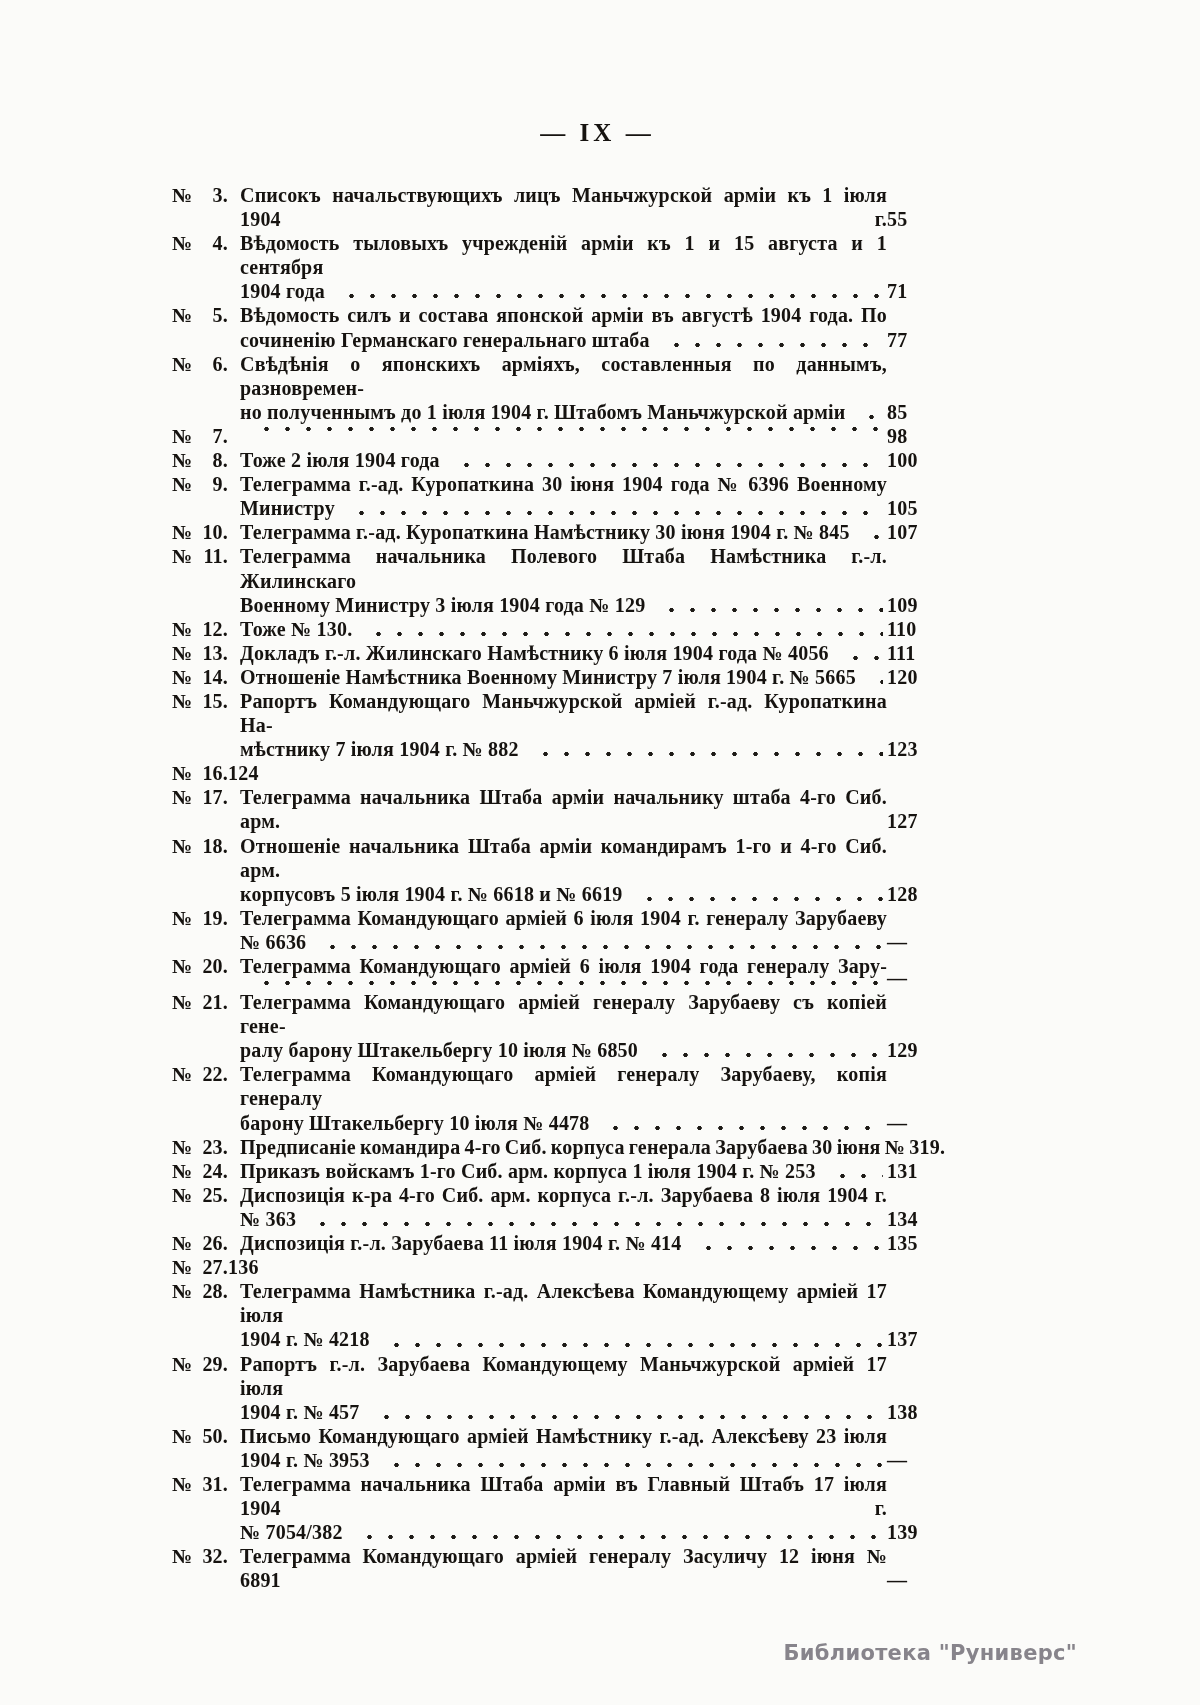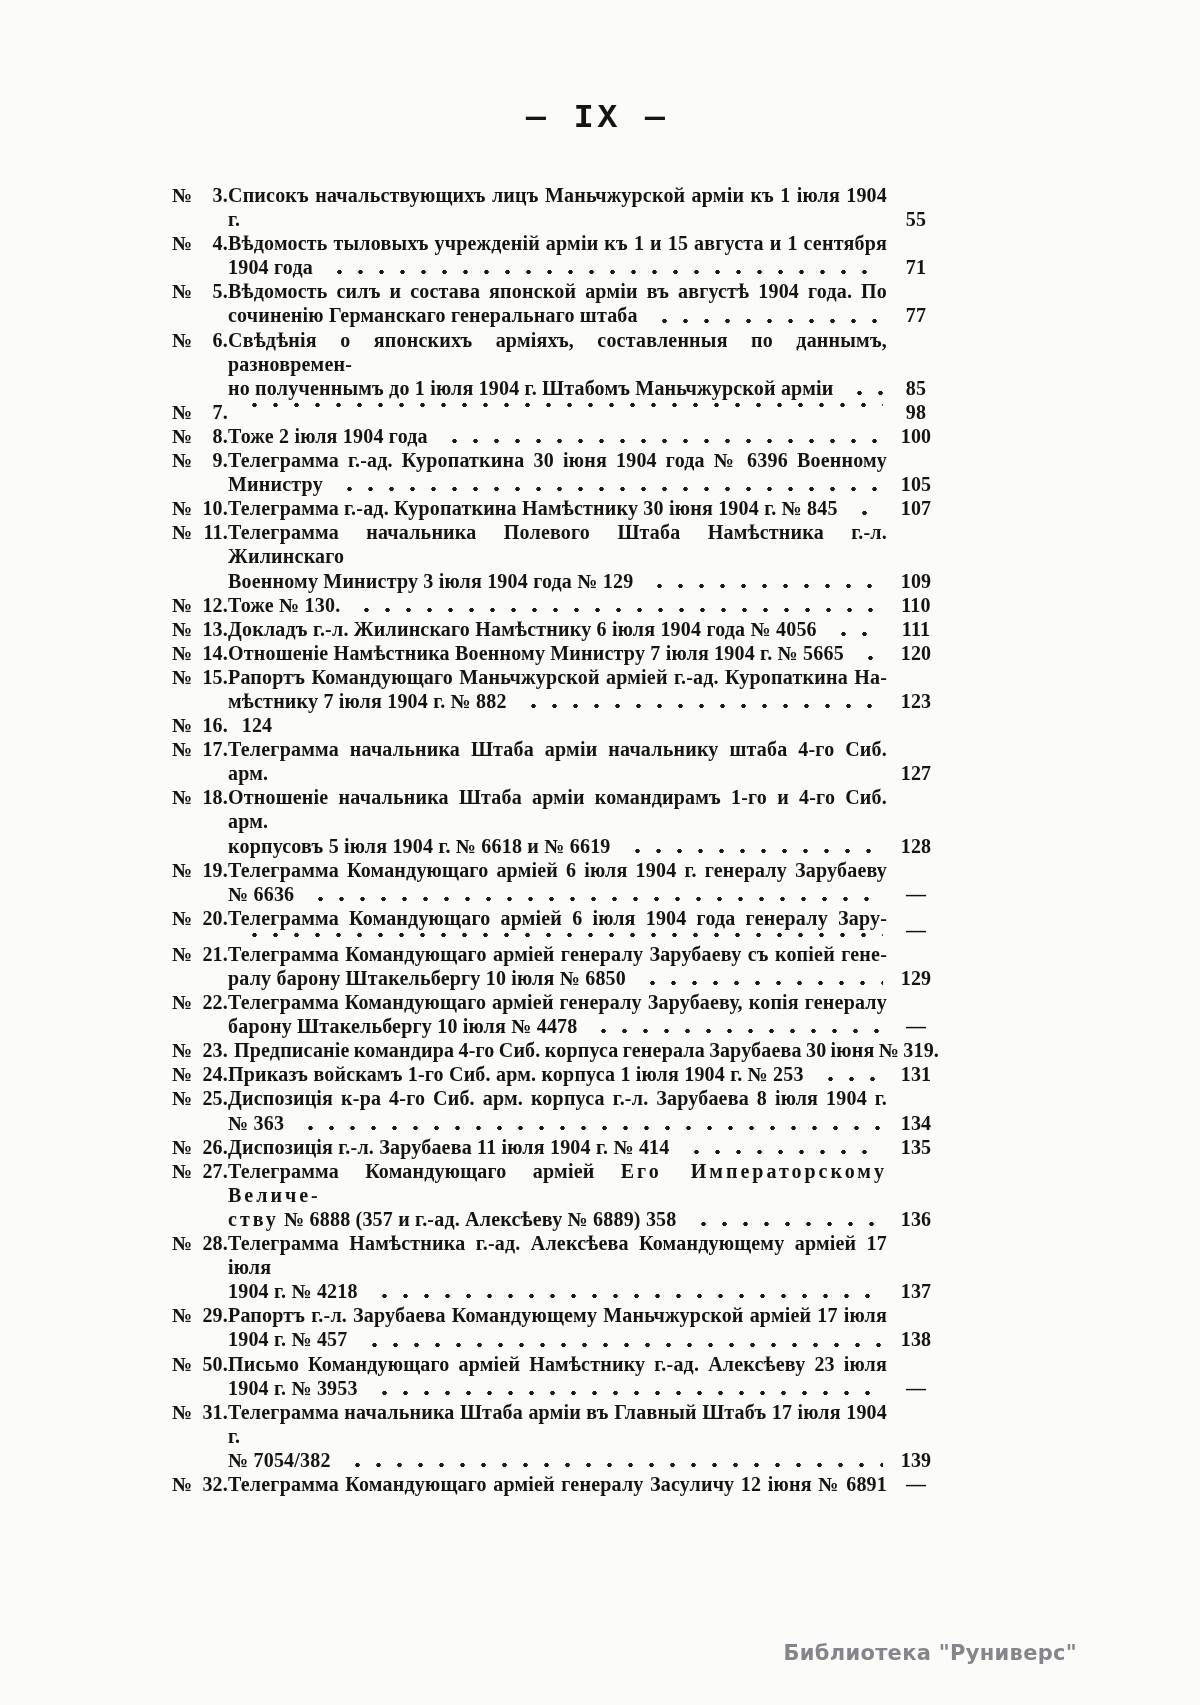--- a/index.html
+++ b/index.html
@@ -6,53 +6,52 @@
   body{
     width:1200px;height:1705px;
     background:#fbfbf9;
     font-family:"Liberation Serif","DejaVu Serif",serif;
     color:#161310;
     position:relative;
     overflow:hidden;
   }
   .sheet{position:absolute;inset:0;}
   .page-header{
-    position:absolute;top:104px;left:200px;width:795px;
+    position:absolute;top:118px;left:200px;width:795px;
     text-align:center;
-    font-size:33px;font-weight:bold;
+    font-size:25px;font-weight:bold;
     letter-spacing:4px;
     line-height:30px;
-    font-family:Liberation Mono, monospace;
   }
   .toc{
     position:absolute;top:183px;left:172px;width:773px;
     font-size:20px;font-weight:bold;
     letter-spacing:0.2px;
   }
   .entry{display:flex;align-items:flex-start;}
   .no-sign{flex:none;width:20px;line-height:24.1px;}
   .no-num{flex:none;width:36px;text-align:right;line-height:24.1px;}
-  .lines{flex:1 1 auto;min-width:0;}
+  .lines{flex:1 1 auto;min-width:0;margin-left:12px;}
   .line{line-height:24.1px;}
   .line.justify{text-align:justify;text-align-last:justify;}
   .line.plain{text-align:center;word-spacing:-1px;white-space:nowrap;}
   .line.leader{display:flex;}
   .line.leader .line-text{white-space:nowrap;}
   .leader-dots{
     flex:1 1 auto;
     align-self:flex-end;
     height:10px;
     margin:0 4px 2px 10px;
     background-image:radial-gradient(circle,#1d1a16 2px,rgba(0,0,0,0) 2.3px);
     background-size:21px 10px;
     background-repeat:repeat-x;
     background-position:6px center;
   }
   .page-num{
-    flex:none;width:58px;text-align:center;
+    flex:none;width:58px;text-align:left;
     align-self:flex-end;
     line-height:24.1px;
   }
   .sp{letter-spacing:3px;}
   .watermark{
     position:absolute;top:1641px;right:123px;
     font-family:"DejaVu Sans","Liberation Sans",sans-serif;
     font-size:21px;font-weight:bold;
     color:#87848b;
     letter-spacing:0.3px;
@@ -319,27 +318,20 @@
           <div class="line leader">
             <span class="line-text"><span>Диспозиція г.-л. Зарубаева 11 іюля 1904 г. № 414</span></span>
             <span class="leader-dots"></span>
           </div>
         </div>
     <span class="page-num">135</span>
   </div>
       <div class="entry">
     <span class="no-sign">№</span>
     <span class="no-num">27.</span>
-    <div class="lines">
-          <div class="line justify"><span>Телеграмма Командующаго арміей </span><span class="sp">Его Императорскому Величе-</span></div>
-          <div class="line leader">
-            <span class="line-text"><span class="sp">ству</span><span> № 6888 (357 и г.-ад. Алексѣеву № 6889) 358</span></span>
-            <span class="leader-dots"></span>
-          </div>
-        </div>
     <span class="page-num">136</span>
   </div>
       <div class="entry">
     <span class="no-sign">№</span>
     <span class="no-num">28.</span>
     <div class="lines">
           <div class="line justify"><span>Телеграмма Намѣстника г.-ад. Алексѣева Командующему арміей 17 іюля</span></div>
           <div class="line leader">
             <span class="line-text"><span>1904 г. № 4218</span></span>
             <span class="leader-dots"></span>

